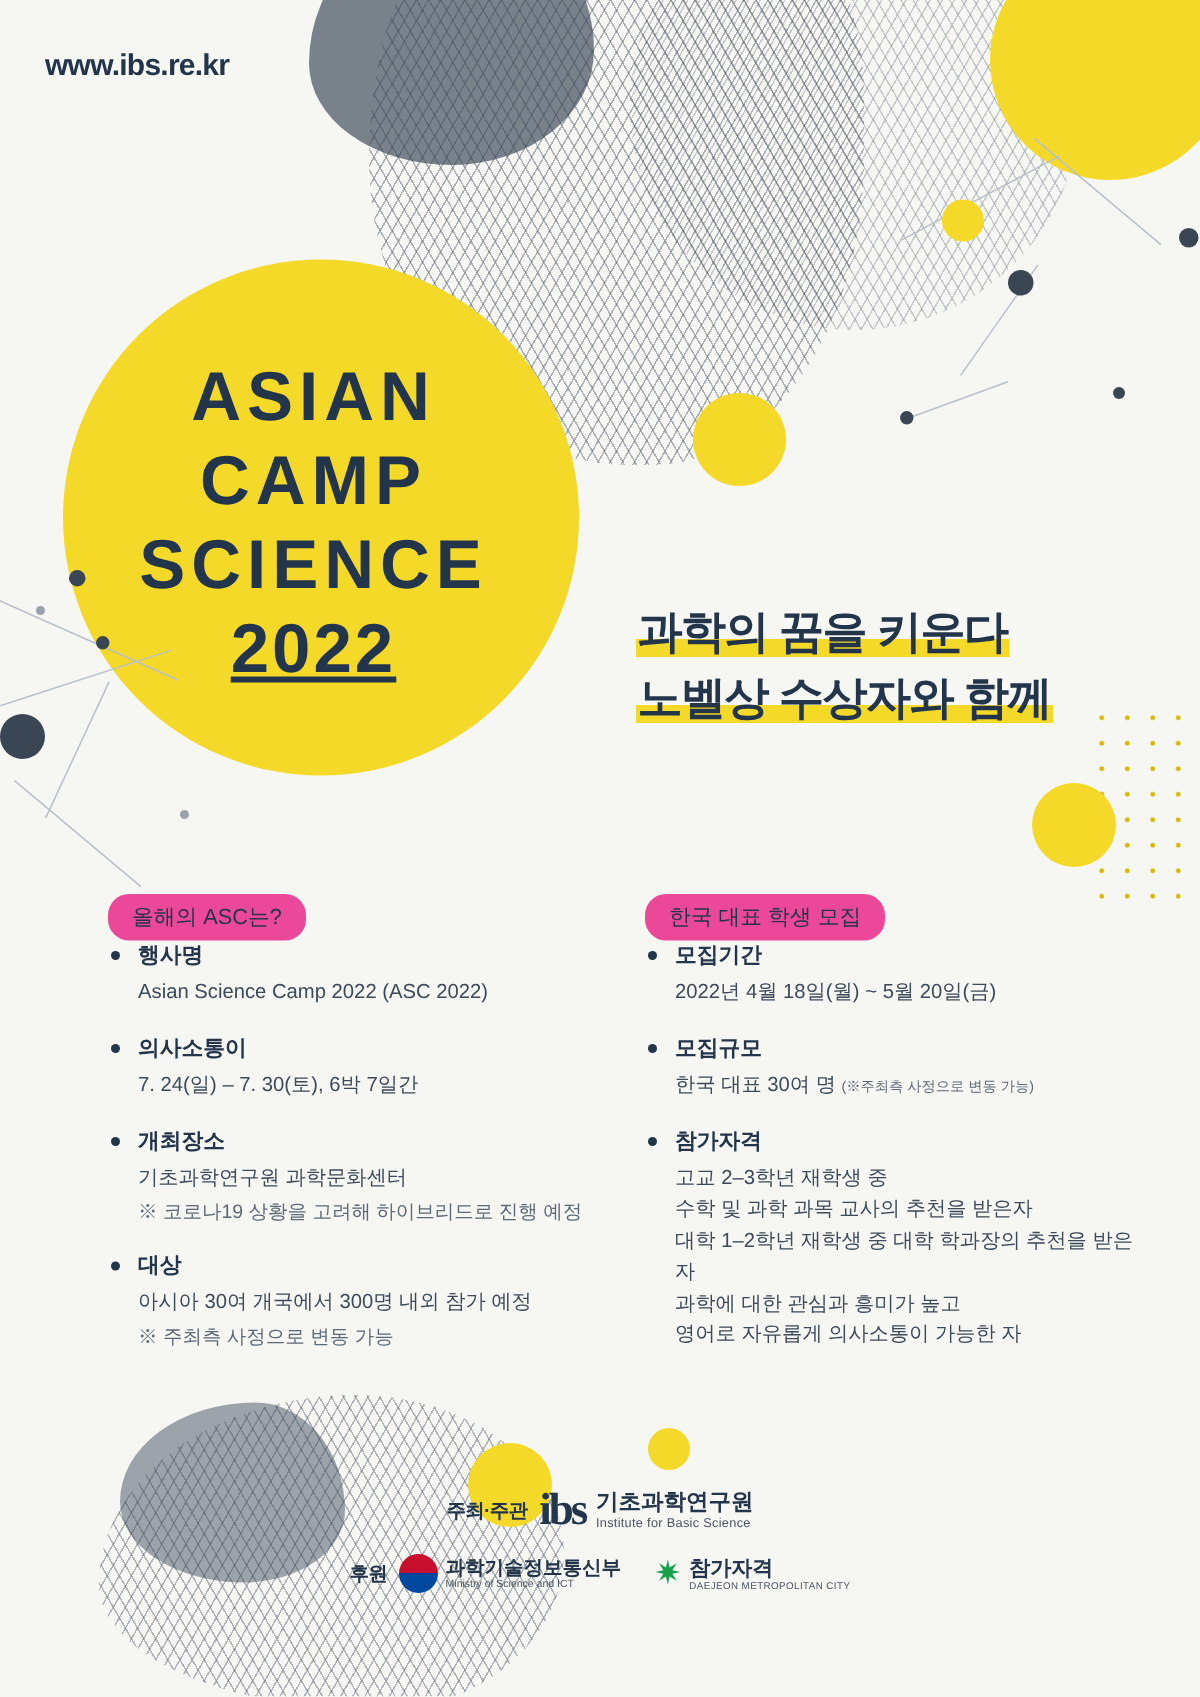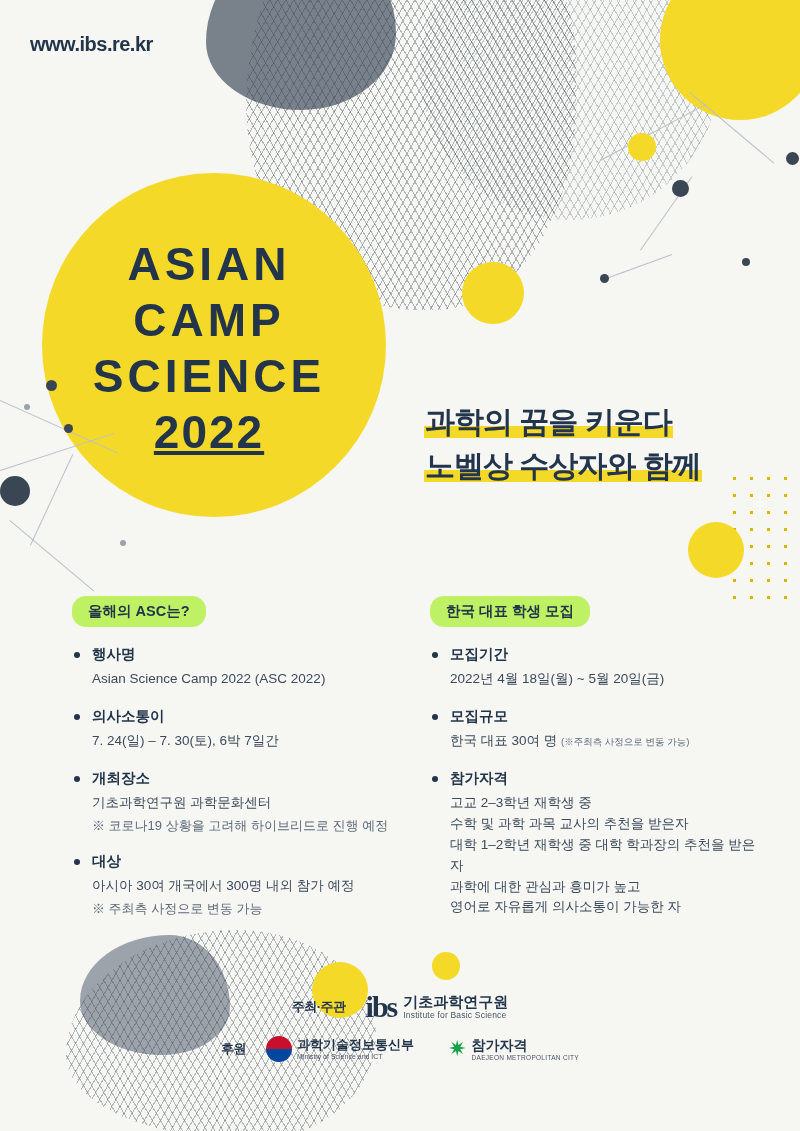--- a/index.html
+++ b/index.html
@@ -122,43 +122,42 @@
     padding:0 1px;
   }
 
   
   .col { position:absolute; z-index:6; }
   .col-left { left:72px; top:596px; width:340px; }
   .col-right { left:430px; top:596px; width:330px; }
 
   .section-tag {
     display:inline-block;
-    background:#bef264;
+    background:#ec4899;
     color:#23354b;
-    font-size:14.5px; font-weight:bold;
+    font-size:14.5px; font-weight:normal;
     padding:6px 16px;
     border-radius:14px;
     letter-spacing:0px;
-    margin-bottom:18px;
   }
 
   .item { margin-bottom:17px; position:relative; padding-left:20px; }
   .item::before {
     content:""; position:absolute; left:2px; top:7px;
     width:6px; height:6px; border-radius:50%; background:#23354b;
   }
   .item-title { font-size:14.5px; font-weight:bold; color:#23354b; margin-bottom:5px; }
   .item-text { font-size:13.5px; color:#3c4a59; line-height:1.55; }
   .item-note { font-size:13px; color:#5d6a78; margin-top:3px; }
   .inline-note { font-size:9.5px; color:#5d6a78; }
 
   
   .footer { position:absolute; left:0; top:992px; width:800px; z-index:7; }
   .footer-row {
-    display:flex; align-items:center; justify-content:center; gap:20px;
+    display:flex; align-items:center; justify-content:center; gap:8px;
     margin-bottom:14px;
   }
   .footer-label {
     font-size:13px; font-weight:bold; color:#23354b; letter-spacing:-0.5px;
   }
   .ibs-logo { display:flex; align-items:center; gap:7px; }
   .ibs-mark {
     font-family:"Liberation Serif", serif;
     font-size:30px; font-weight:bold; color:#23354b;
     letter-spacing:-2px; line-height:1;

